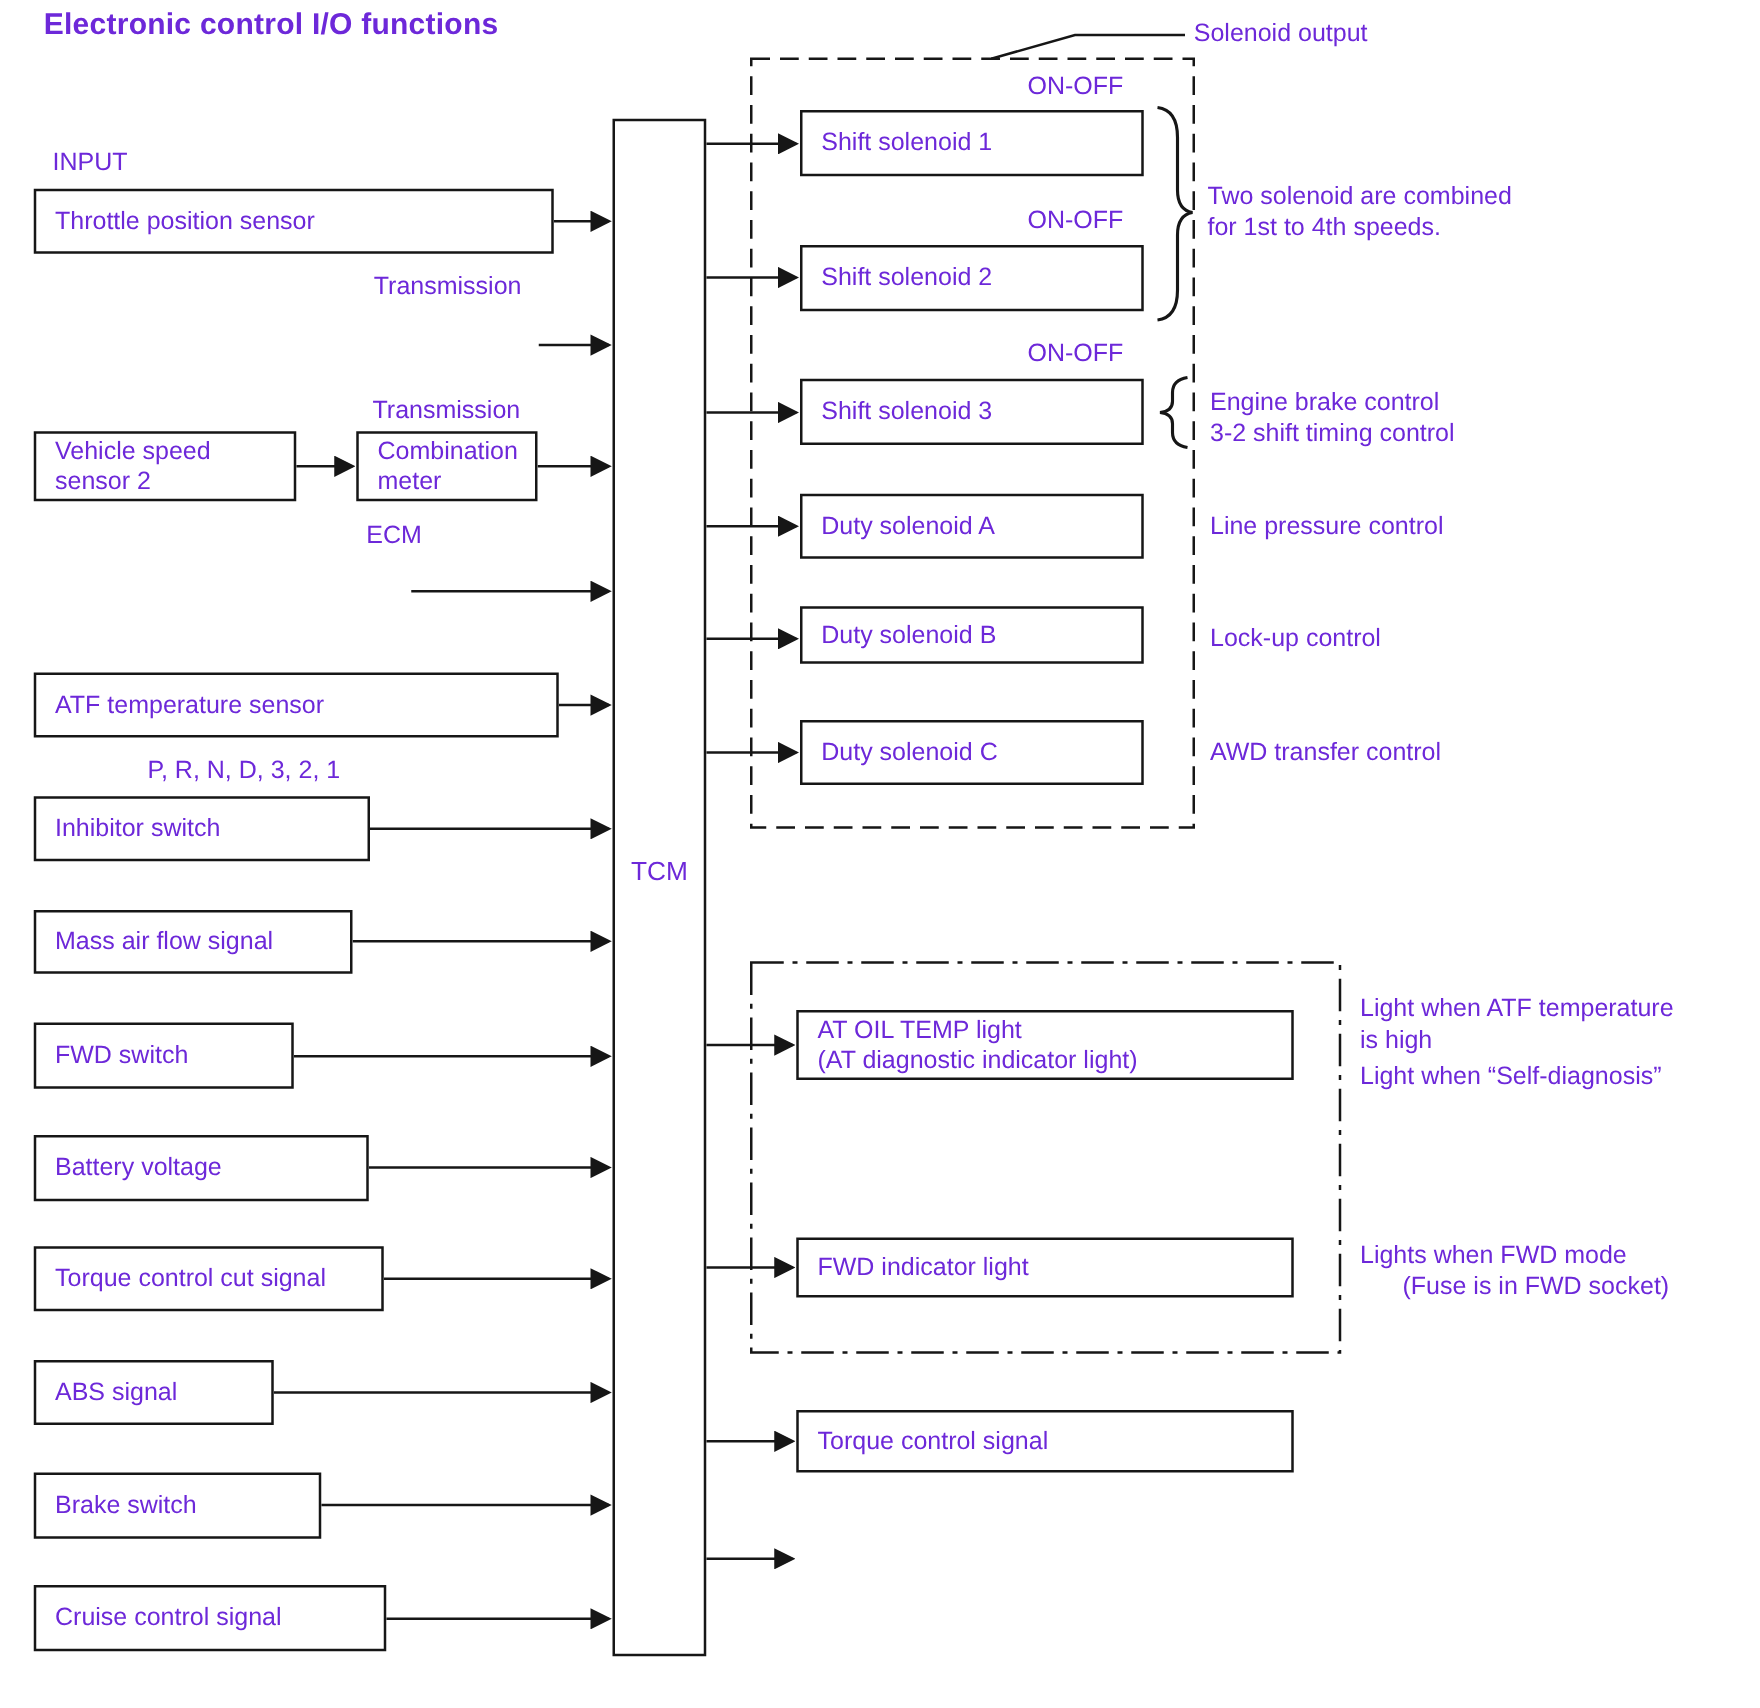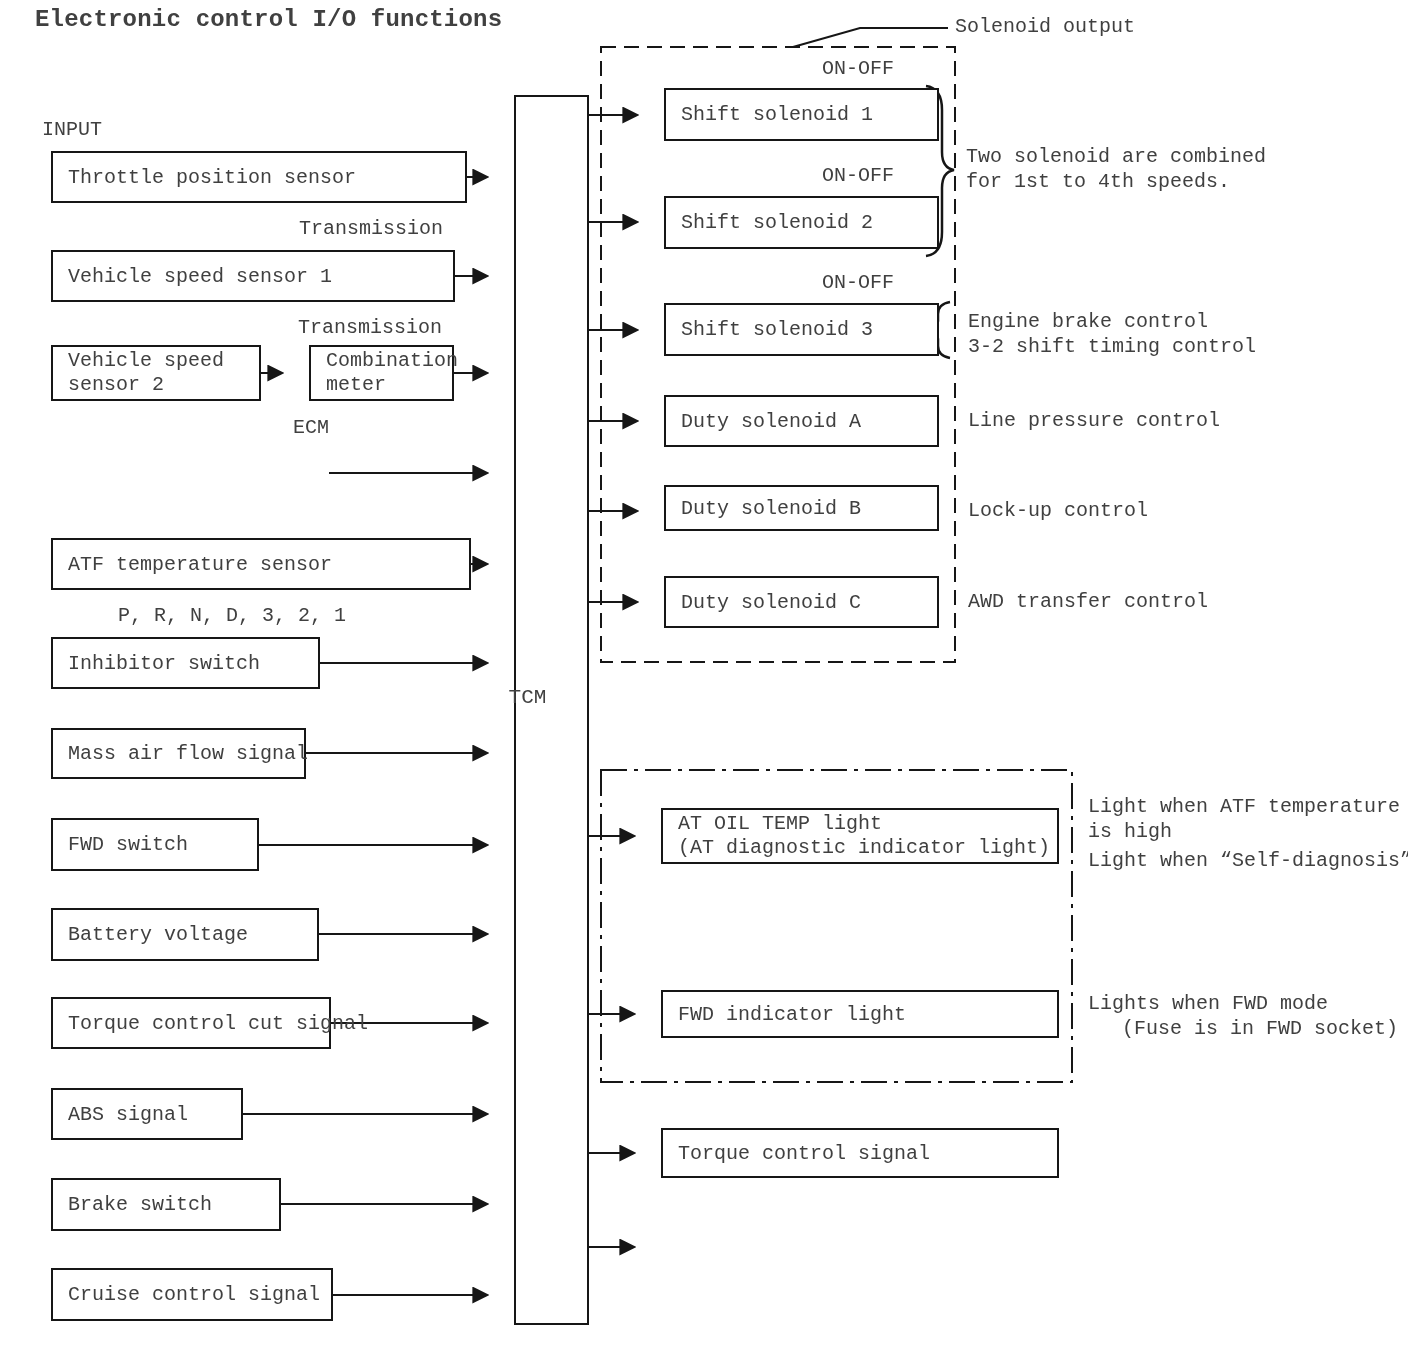--- a/index.html
+++ b/index.html
@@ -1,35 +1,35 @@
 <!DOCTYPE html>
 <html><head>
 <meta charset="utf-8">
 <style>
   html,body{margin:0;padding:0;background:#ffffff;}
   .canvas{
     position:relative;
     width:1408px;height:1366px;
     background:#ffffff;
-    font-family:Liberation Mono, monospace;
-    color:#404040;
+    font-family:Liberation Sans, sans-serif;
+    color:#6d28d9;
     overflow:hidden;
   }
   .layer{position:absolute;left:0;top:0;width:1408px;height:1366px;pointer-events:none;}
   .title{
     position:absolute;left:35px;top:6px;
     font-size:24px;font-weight:bold;letter-spacing:0.2px;
   }
   .box{
     position:absolute;
     border:2px solid #161616;
     background:#ffffff;
     display:flex;align-items:center;
     padding-left:15px;box-sizing:border-box;
-    font-size:20px;white-space:nowrap;margin-left:24px;
+    font-size:20px;white-space:nowrap;
   }
   .box.twoline{flex-direction:column;align-items:flex-start;justify-content:center;line-height:1.22;}
   .note{
     position:absolute;font-size:20px;white-space:nowrap;line-height:1.2;
   }
   .tcm-label{
     position:absolute;left:490px;top:686px;width:75px;
     text-align:center;font-size:21px;
   }
 </style>
@@ -90,21 +90,20 @@
   <div class="title">Electronic control I/O functions</div>
   <div class="note" style="left:42px;top:118px;">INPUT</div>
   <div class="note" style="left:955px;top:15px;">Solenoid output</div>
 
   <div class="box" style="left:490px;top:95px;width:75px;height:1230px;padding:0;"></div>
   <div class="tcm-label">TCM</div>
 
   <div class="box" style="left:27px;top:151px;width:416px;height:52px;">Throttle position sensor</div>
 
   <div class="note" style="left:299px;top:217px;">Transmission</div>
-  <div class="box" style="left:27px;top:250px;width:404px;height:52px;">Vehicle speed sensor 1</div>
 
   <div class="note" style="left:298px;top:316px;">Transmission</div>
   <div class="box twoline" style="left:27px;top:345px;width:210px;height:56px;">
     <span>Vehicle speed</span>
     <span>sensor 2</span>
   </div>
   <div class="box twoline" style="left:285px;top:345px;width:145px;height:56px;">
     <span>Combination</span>
     <span>meter</span>
   </div>

